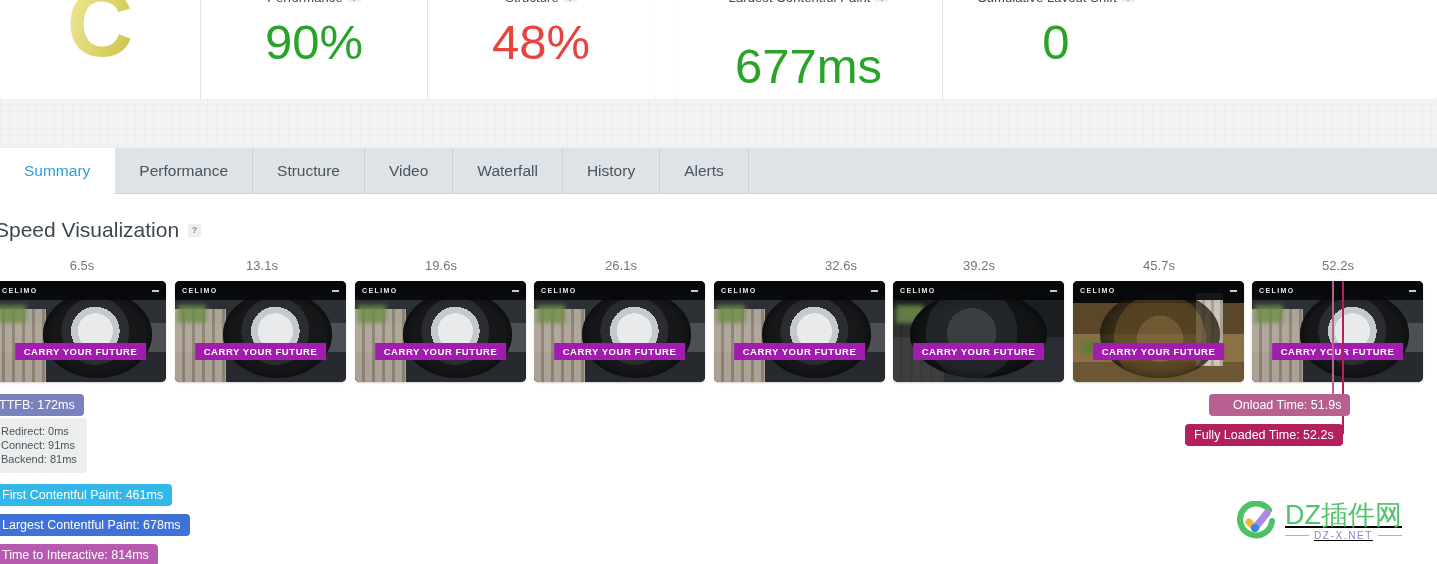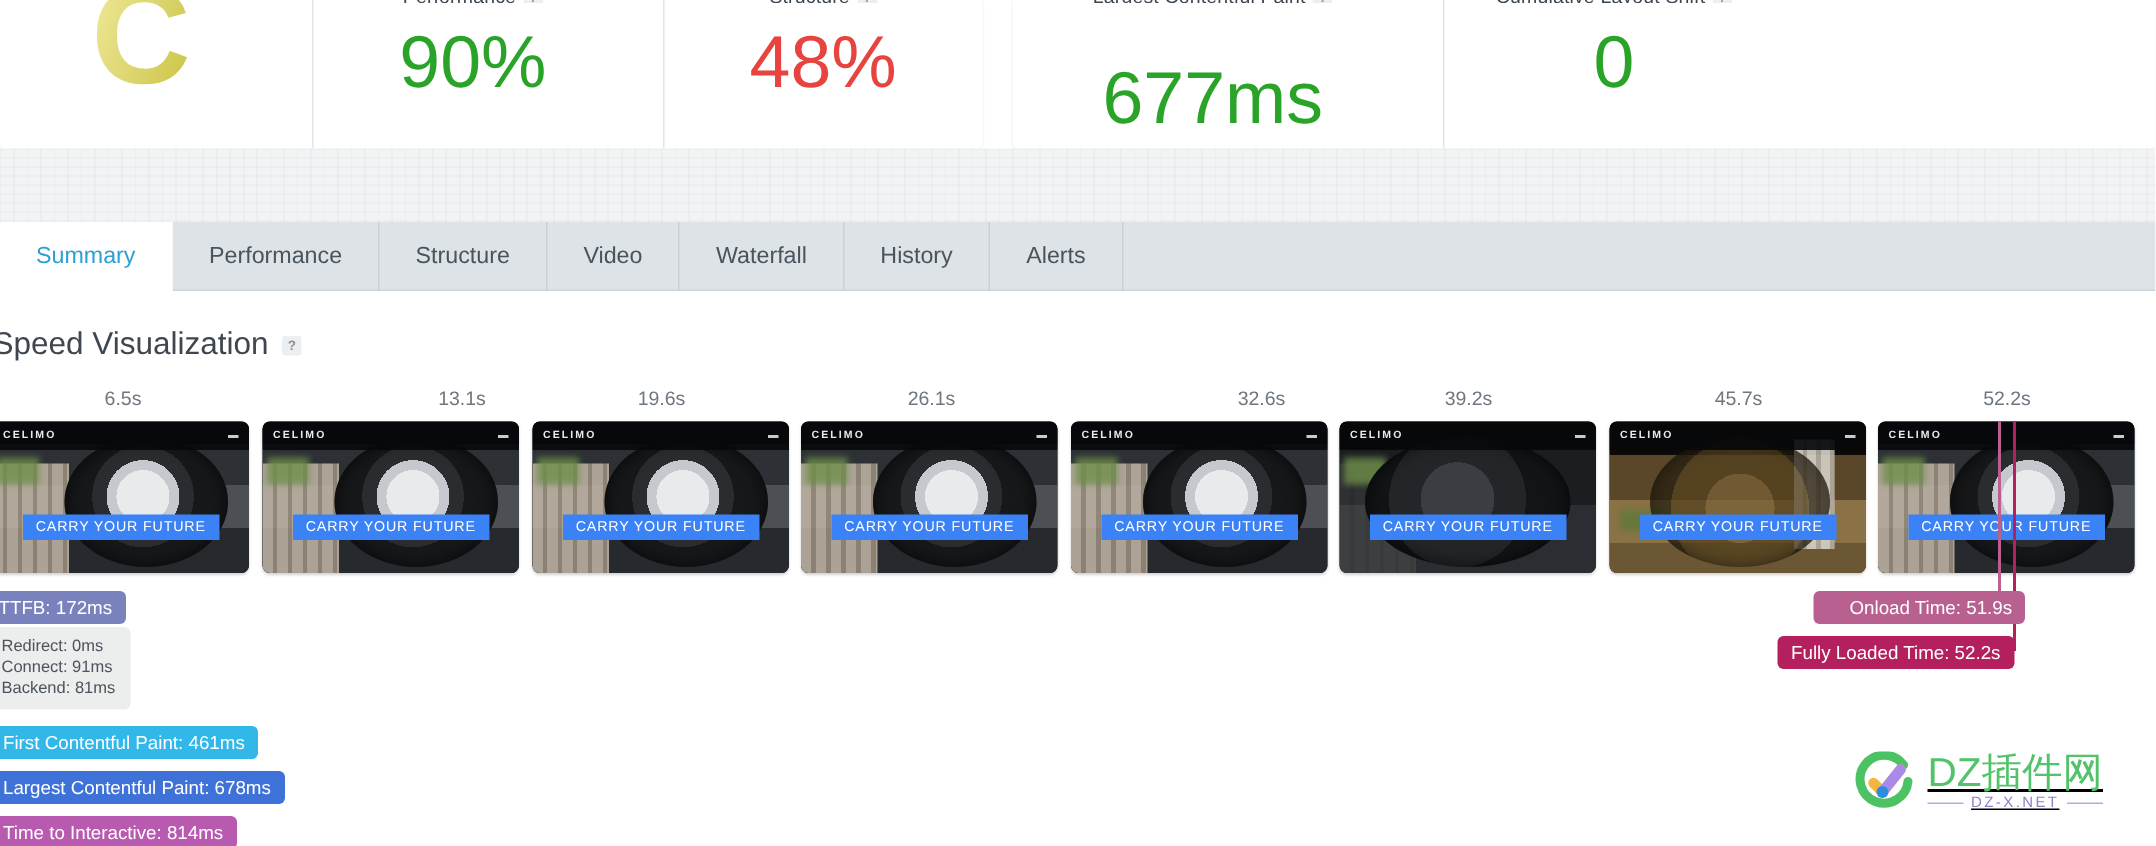--- a/index.html
+++ b/index.html
@@ -24,21 +24,21 @@
     box-shadow: 0 1px 2px rgba(0,0,0,0.07);
   }
   .grp-a { width: 655px; }
   .grp-b { width: 762px; margin-left: 20px; }
   .card {
     position: relative;
     display: flex; flex-direction: column;
     align-items: center; justify-content: flex-start;
     padding-top: 0px;
   }
-  .card + .card { border-left: 1px solid #e2e5e7; margin-left: 20px; }
+  .card + .card { border-left: 1px solid #e2e5e7; }
   .c-grade { width: 200px; }
   .c-perf { width: 227px; }
   .c-struct { width: 227px; }
   .c-lcp { width: 267px; gap: 24px; }
   .c-tbt { width: 268px; }
   .c-cls { width: 227px; }
 
   .card-label {
     font-size: 13px; color: #3c4650; letter-spacing: .1px;
     line-height: 14px; height: 8px; overflow: hidden;
@@ -152,22 +152,22 @@
     display:flex; align-items:center; justify-content:space-between;
     padding: 0 7px;
   }
   .f-logo {
     font-size:7px; font-weight:700; color:#e9eaec; letter-spacing:1.4px;
     font-family:"Liberation Sans", sans-serif;
   }
   .f-menu { width:7px; height:2px; background:#c9cbce; }
   .f-banner {
     position:absolute; left:50%; transform:translateX(-50%);
-    bottom:22px; background:#3b82f6;
-    color:#fff; font-size:9.5px; font-weight:400; letter-spacing:.55px;
+    bottom:22px; background:#a21caf;
+    color:#fff; font-size:9.5px; font-weight:700; letter-spacing:.55px;
     padding:3px 9px; white-space:nowrap;
   }
 
   
   .marker { position:absolute; width:2px; }
 
   
   .badge {
     position:absolute; color:#ffffff;
     font-size:12.5px; line-height:18px;
@@ -265,21 +265,21 @@
       </div>
     </div>
 
   <div class="sv-title-row">
     <div class="sv-title">Speed Visualization</div>
     <span class="help-badge">?</span>
   </div>
 
   <div class="ticks" id="ticks">
       <div class="tick" style="left: 82px;">6.5s</div>
-      <div class="tick" style="left: 262px; margin-left: 46px;">13.1s</div>
+      <div class="tick" style="left: 262px;">13.1s</div>
       <div class="tick" style="left: 441px;">19.6s</div>
       <div class="tick" style="left: 621px;">26.1s</div>
       <div class="tick" style="left: 800px; margin-left: 41px;">32.6s</div>
       <div class="tick" style="left: 979px;">39.2s</div>
       <div class="tick" style="left: 1159px;">45.7s</div>
       <div class="tick" style="left: 1338px;">52.2s</div>
     </div>
 
   <div class="filmstrip" id="filmstrip">
       <div class="frame" style="left: -5px;">

